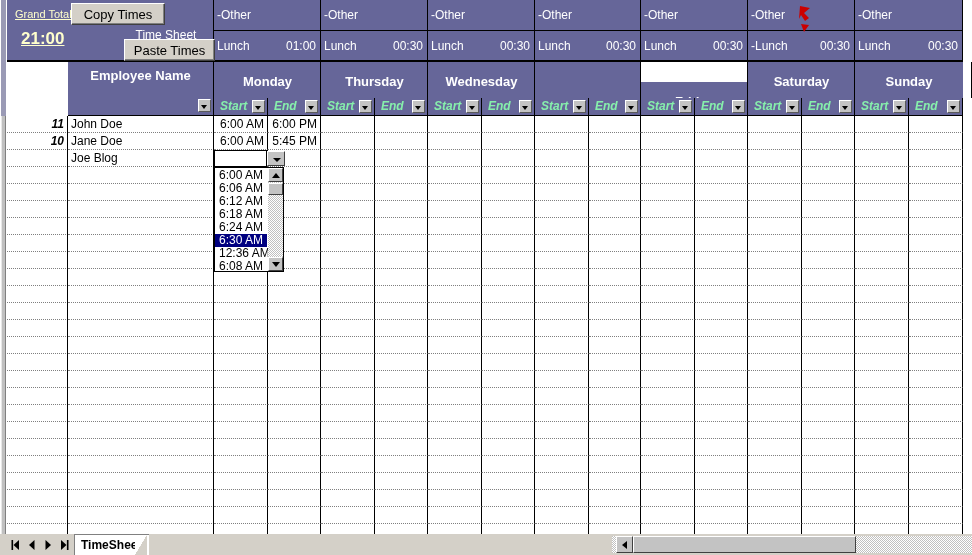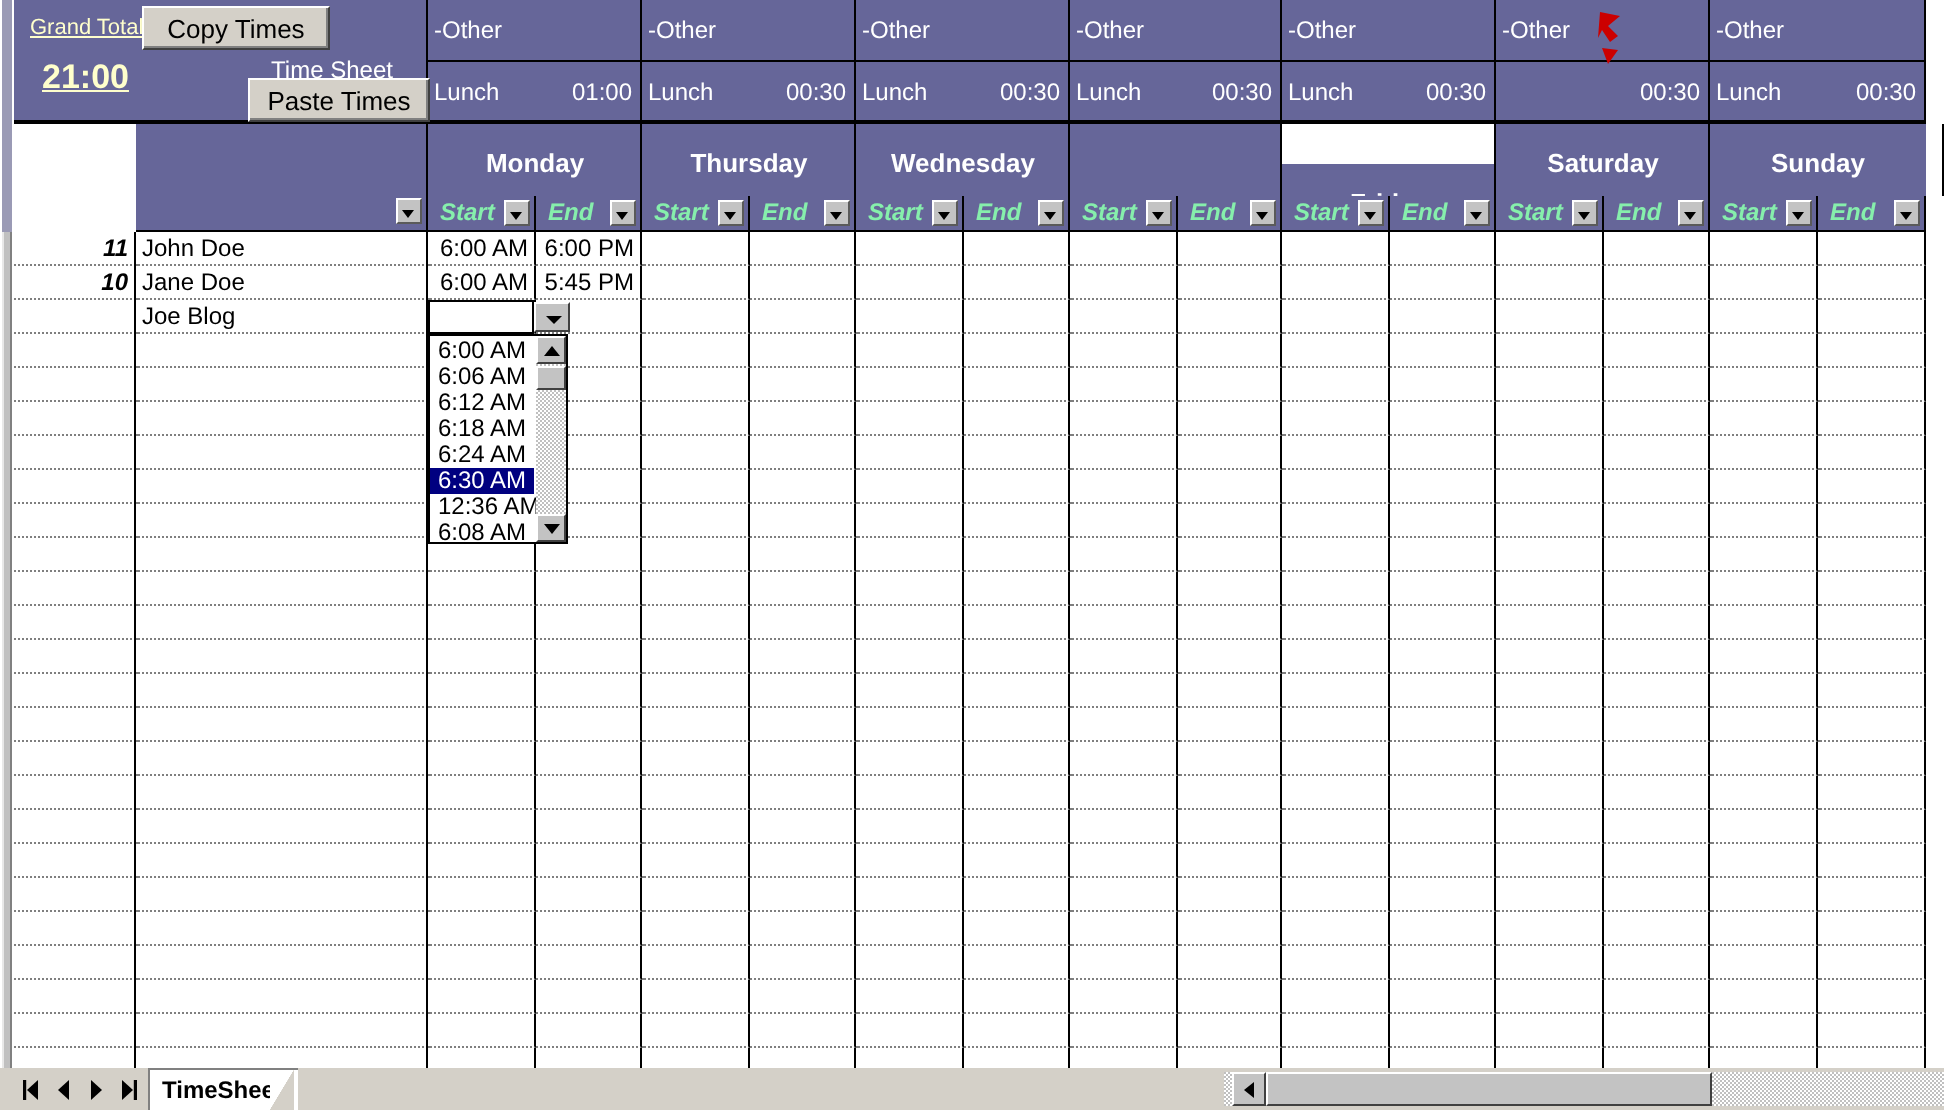--- a/index.html
+++ b/index.html
@@ -247,20 +247,21 @@
         <span class="top-label" style="display: block; padding-top: 6px;">-Other</span>
       </div>
       <div class="cell hdr" style="left: 641px; top: 31px; width: 107px; height: 31px; border-bottom: 2px solid rgb(0, 0, 0);">
         <span class="top-label" style="display: block; padding-top: 6px;">Lunch</span>
         <span class="top-right" style="right: 4px; top: 6px;">00:30</span>
       </div>
       <div class="cell hdr" style="left: 748px; top: 0px; width: 107px; height: 31px;">
         <span class="top-label" style="display: block; padding-top: 6px;">-Other</span>
       </div>
       <div class="cell hdr" style="left: 748px; top: 31px; width: 107px; height: 31px; border-bottom: 2px solid rgb(0, 0, 0);">
+        <span class="top-label" style="display: block; padding-top: 6px;">-Lunch</span>
         <span class="top-right" style="right: 4px; top: 6px;">00:30</span>
       </div>
       <div class="cell hdr" style="left: 855px; top: 0px; width: 108px; height: 31px;">
         <span class="top-label" style="display: block; padding-top: 6px;">-Other</span>
       </div>
       <div class="cell hdr" style="left: 855px; top: 31px; width: 108px; height: 31px; border-bottom: 2px solid rgb(0, 0, 0);">
         <span class="top-label" style="display: block; padding-top: 6px;">Lunch</span>
         <span class="top-right" style="right: 4px; top: 6px;">00:30</span>
       </div>
     </div>
@@ -268,20 +269,21 @@
   <div class="btn" style="left:71px;top:3px;width:94px;height:22px;">Copy Times</div>
   <div class="btn" style="left:124px;top:39px;width:91px;height:22px;">Paste Times</div>
 
   <div class="red-mark" style="left:208px;top:62px;border-left:6px solid transparent;border-top:6px solid #cc0000;"></div>
   <svg class="red-mark" style="left:798px;top:4px;width:16px;height:28px;" viewBox="0 0 16 28">
     <path d="M2 2 L12 4 L6 9 L11 14 L7 17 L3 11 L1 15 Z" fill="#cc0000"></path>
     <path d="M3 20 L11 21 L6 28 Z" fill="#cc0000"></path>
   </svg>
 
   <div class="cell hdr" style="left:68px;top:62px;width:146px;height:54px;">
+    <div class="daytitle" style="width:100%;position:absolute;top:6px;line-height:16px;">Employee Name</div>
     <div class="dd" style="right:2px;bottom:3px;"></div>
   </div>
 
   <div id="colheader-band">
       <div class="cell hdr-noline" style="left: 214px; top: 62px; width: 107px; height: 36px;">
         <div class="daytitle" style="position: absolute; width: 100%; top: 12px;">Monday</div>
       </div>
       <div class="cell hdr" style="left: 214px; top: 98px; width: 54px; height: 18px;">
         <span class="sub-se" style="position: absolute; left: 3px; top: 0px;">Start</span>
         <div class="dd" style="right: 2px; top: 2px;"></div>

